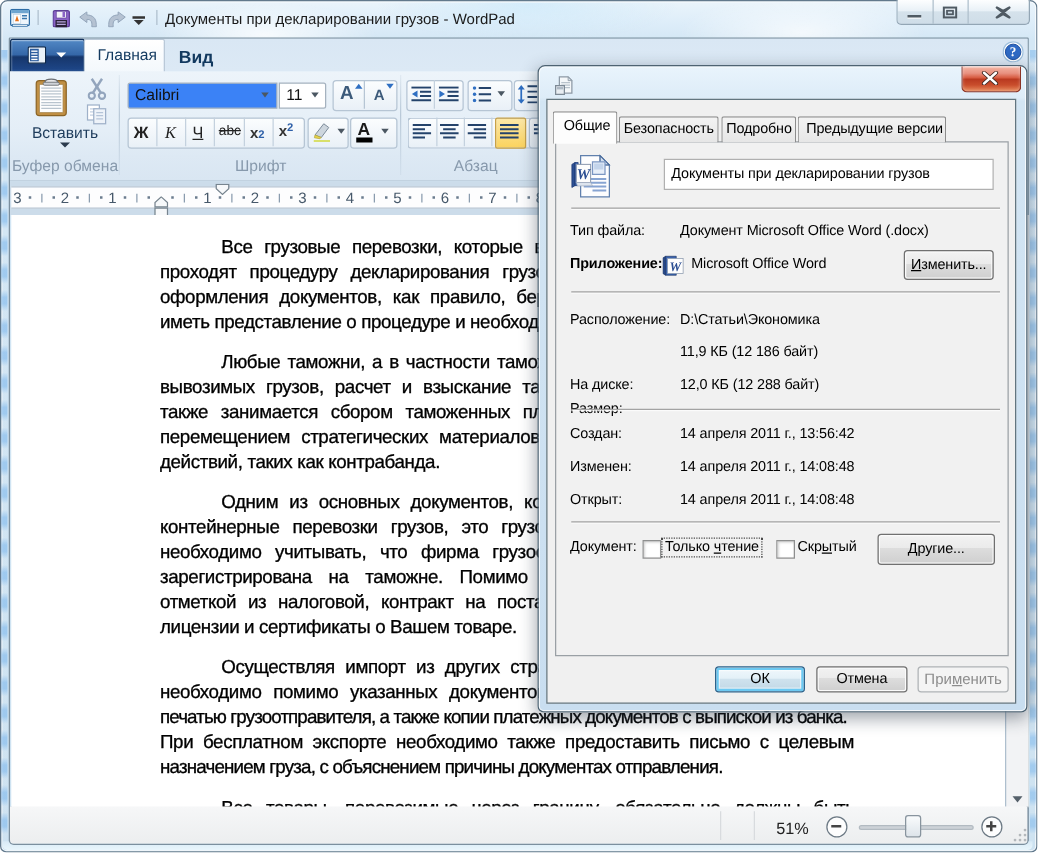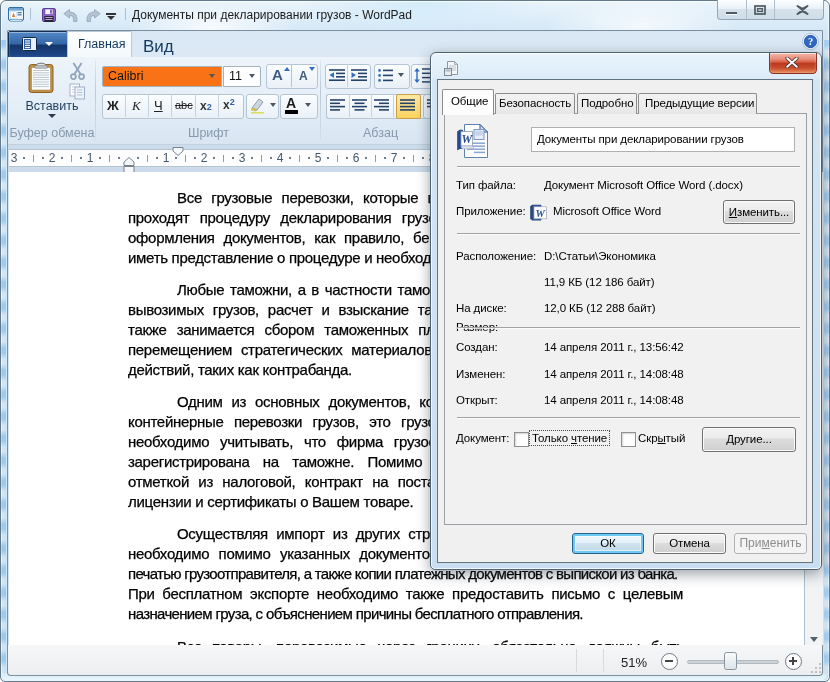--- a/index.html
+++ b/index.html
@@ -96,21 +96,21 @@
   <rect x="3" y="3.4" width="5" height="1.1" fill="#fff"></rect>
   <rect x="3" y="5.6" width="5" height="1.1" fill="#fff"></rect>
   <rect x="3" y="7.8" width="5" height="1.1" fill="#fff"></rect>
   <rect x="3" y="10" width="5" height="1.1" fill="#fff"></rect>
 </svg>
 <div class="a" style="left:45px;top:42px;width:0;height:0;border-left:4.5px solid transparent;border-right:4.5px solid transparent;border-top:4.5px solid #fff;"></div>
 
 <div class="a" style="left:67px;top:31px;width:63px;height:26px;border:1px solid #bac9d8;border-bottom:none;border-radius:2px 2px 0 0;
      background:linear-gradient(180deg,#ffffff,#f3f8fc);"></div>
 <div class="a" style="left:78px;top:37px;font-size:12.5px;color:#12395f;">Главная</div>
-<div class="a" style="left:143px;top:37px;font-size:17px;color:#12395f;">Вид</div>
+<div class="a" style="left:143px;top:37px;font-size:14px;color:#12395f;font-weight:bold;">Вид</div>
 
 <svg class="a" style="left:802px;top:33px" width="17" height="17" viewBox="0 0 17 17">
   <circle cx="8.5" cy="8.5" r="8" fill="#fff" stroke="#9fc0dd" stroke-width="1"></circle>
   <circle cx="8.5" cy="8.5" r="6.2" fill="#2f6ac4" stroke="#1d4e9e" stroke-width=".8"></circle>
   <text x="8.5" y="12.2" font-size="10.5" font-weight="bold" fill="#fff" text-anchor="middle" font-family="Liberation Serif,serif">?</text>
 </svg>
 
 <div class="a" style="left:8px;top:57px;width:814px;height:87px;
      background:linear-gradient(180deg,#edf4fa 0%,#e4eef7 55%,#dde9f4 78%,#d9e6f2 100%);border-bottom:1px solid #c2d2e0;"></div>
 
@@ -157,21 +157,21 @@
         <line x1="8" y1="9.5" x2="13.5" y2="9.5"></line>
         <line x1="8" y1="12" x2="13.5" y2="12"></line>
       </g>
   </svg>
   <div class="a" style="left:0;top:69px;width:88px;text-align:center;font-size:12.5px;color:#8799ac;">Буфер обмена</div>
   <div class="a" style="left:87px;top:3px;width:1px;height:80px;background:linear-gradient(180deg,rgba(160,180,200,.15),#b9c9d8 40%,rgba(160,180,200,.15));"></div>
 </div>
 
 <div class="a" id="ribbon-font" style="left:96px;top:57px;width:225px;height:87px;">
 
-  <div class="a" style="left:6px;top:9px;width:118px;height:19px;background:#f97316;border:1px solid #a5b2bf;border-radius:2px 0 0 2px;">
+  <div class="a" style="left:6px;top:9px;width:118px;height:19px;background:#3b82f6;border:1px solid #a5b2bf;border-radius:2px 0 0 2px;">
     <div class="a" style="left:5px;top:2px;font-size:12.5px;color:#111;">Calibri</div>
     <div class="a" style="left:106px;top:7px;width:0;height:0;border-left:3.5px solid transparent;border-right:3.5px solid transparent;border-top:4px solid #4b5762;"></div>
   </div>
   <div class="a" style="left:127px;top:9px;width:36px;height:19px;background:#fff;border:1px solid #a5b2bf;border-radius:0 2px 2px 0;">
     <div class="a" style="left:5px;top:2px;font-size:12.5px;color:#111;">11</div>
     <div class="a" style="left:25px;top:7px;width:0;height:0;border-left:3.5px solid transparent;border-right:3.5px solid transparent;border-top:4px solid #4b5762;"></div>
   </div>
 
   <div class="a" style="left:170px;top:7px;width:50px;height:23px;border:1px solid #b6c5d4;border-radius:3px;background:linear-gradient(180deg,#fbfdfe,#e9f0f7);"></div>
   <div class="a" style="left:195px;top:7px;width:1px;height:23px;background:#b6c5d4;"></div>
@@ -382,21 +382,21 @@
 <div class="tl ind" style="top:220px;word-spacing:5px;">Одним из основных документов, которые сопровождают экспортные и</div>
 <div class="tl" style="top:240px;word-spacing:6.5px;">контейнерные перевозки грузов, это грузовая таможенная декларация,</div>
 <div class="tl" style="top:260px;word-spacing:7px;">необходимо учитывать, что фирма грузоотправитель должна быть также</div>
 <div class="tl" style="top:280px;word-spacing:9.5px;">зарегистрирована на таможне. Помимо ГТД, требуется справка с</div>
 <div class="tl" style="top:300px;word-spacing:5.5px;">отметкой из налоговой, контракт на поставку товара, различные счета,</div>
 <div class="tl" style="top:320px;">лицензии и сертификаты о Вашем товаре.</div>
 <div class="tl ind" style="top:352px;word-spacing:4.5px;">Осуществляя импорт из других стран следует всегда помнить, что</div>
 <div class="tl" style="top:372px;word-spacing:5.5px;">необходимо помимо указанных документов также предоставить инвойс с</div>
 <div class="tl" style="top:392px;letter-spacing:-0.7px;">печатью грузоотправителя, а также копии платежных документов с выпиской из банка.</div>
 <div class="tl" style="top:412px;word-spacing:3.9px;">При бесплатном экспорте необходимо также предоставить письмо с целевым</div>
-<div class="tl" style="top:432px;letter-spacing:-0.65px;">назначением груза, с объяснением причины бесплатного отправления.</div>
+<div class="tl" style="top:432px;letter-spacing:-0.65px;">назначением груза, с объяснением причины документах отправления.</div>
 <div class="tl ind" style="top:465px;word-spacing:7px;">Все товары, перевозимые через границу, обязательно должны быть</div>
 </div>
 
 <div class="a" style="left:804px;top:172px;width:18px;height:474px;background:#f2f3f5;border-left:1px solid #aebfce;"></div>
 <div class="a" style="left:810px;top:637px;width:0;height:0;border-left:4.5px solid transparent;border-right:4.5px solid transparent;border-top:5.5px solid #55606a;"></div>
 
 <div class="a" style="left:8px;top:646px;width:814px;height:29px;background:linear-gradient(180deg,#f6f7f8,#eceeef);border-top:1px solid #d0d5da;"></div>
 <div class="a" style="left:2px;top:673px;width:824px;height:7px;background:linear-gradient(180deg,#d8eaf6,#e9f6fc);border-radius:0 0 4px 4px;"></div>
 <div class="a" style="left:7px;top:645px;width:814px;height:30px;border:1px solid #7b8f9e;border-top:none;border-radius:0 0 4px 4px;background:linear-gradient(180deg,#f6f7f8,#eceeef);"></div>
 <div class="a" style="left:576px;top:649px;width:1px;height:23px;background:#d8dbde;"></div>
@@ -480,21 +480,21 @@
     </svg>
 
     <div class="a" style="left:93px;top:47px;width:264px;height:25px;background:#fff;border:1px solid #b0b0b0;box-sizing:border-box;"></div>
     <div class="a" style="left:99px;top:53px;font-size:11.5px;letter-spacing:-0.1px;">Документы при декларировании грузов</div>
 
     <div class="a sep" style="left:19px;top:86px;width:343px;"></div>
 
     <div class="a lbl" style="left:18px;top:99px;">Тип файла:</div>
     <div class="a lbl" style="left:106px;top:99px;">Документ Microsoft Office Word (.docx)</div>
 
-    <div class="a lbl" style="left:18px;top:125px;">Приложение:</div>
+    <div class="a lbl" style="left:18px;top:125px;font-weight:bold;">Приложение:</div>
     <svg class="a" style="left:91px;top:123px" width="19" height="19" viewBox="0 0 19 19">
       <path d="M3.5 2 L1.5 3.2 L1.5 16 L3.5 17.2 Z" fill="#24468a" stroke="#16305f" stroke-width=".5"></path>
       <path d="M3.5 2 L12 2 L12 17.2 L3.5 17.2 Z" fill="#3a62ad" stroke="#16305f" stroke-width=".5"></path>
       <rect x="5" y="3.8" width="12.5" height="12" fill="#fdfdfd" stroke="#8c9aae" stroke-width=".6"></rect>
       <text x="11.2" y="13.6" text-anchor="middle" font-size="10.5" font-style="italic" font-weight="bold" fill="#2c4f93" font-family="'Liberation Serif',serif">W</text>
     </svg>
     <div class="a lbl" style="left:115px;top:125px;">Microsoft Office Word</div>
     <div class="a btn" style="left:285px;top:120px;width:72px;height:24px;line-height:22px;box-sizing:border-box;"><span style="text-decoration:underline">И</span>зменить...</div>
 
     <div class="a sep" style="left:19px;top:153px;width:343px;"></div>

